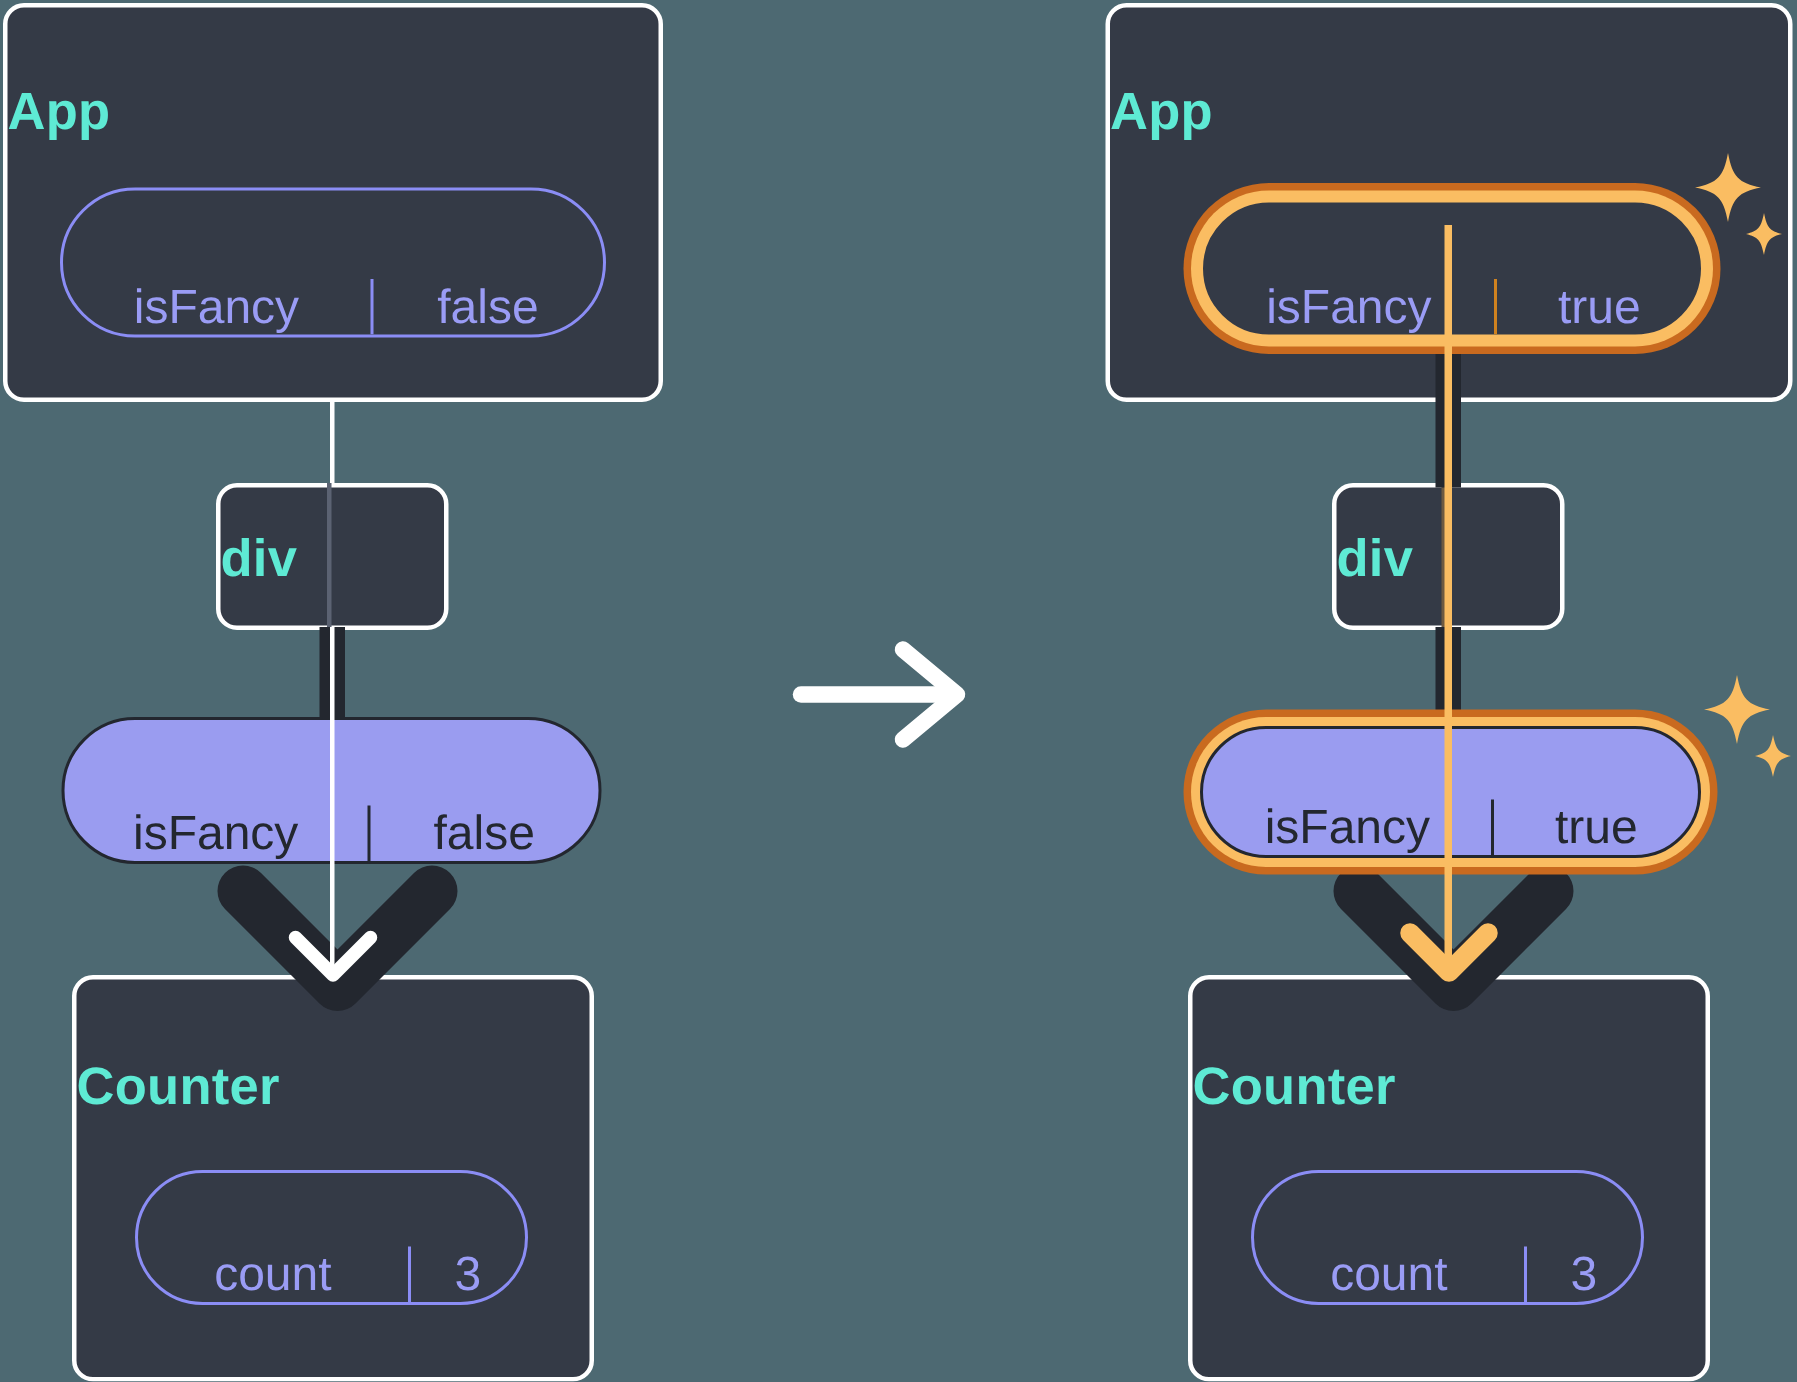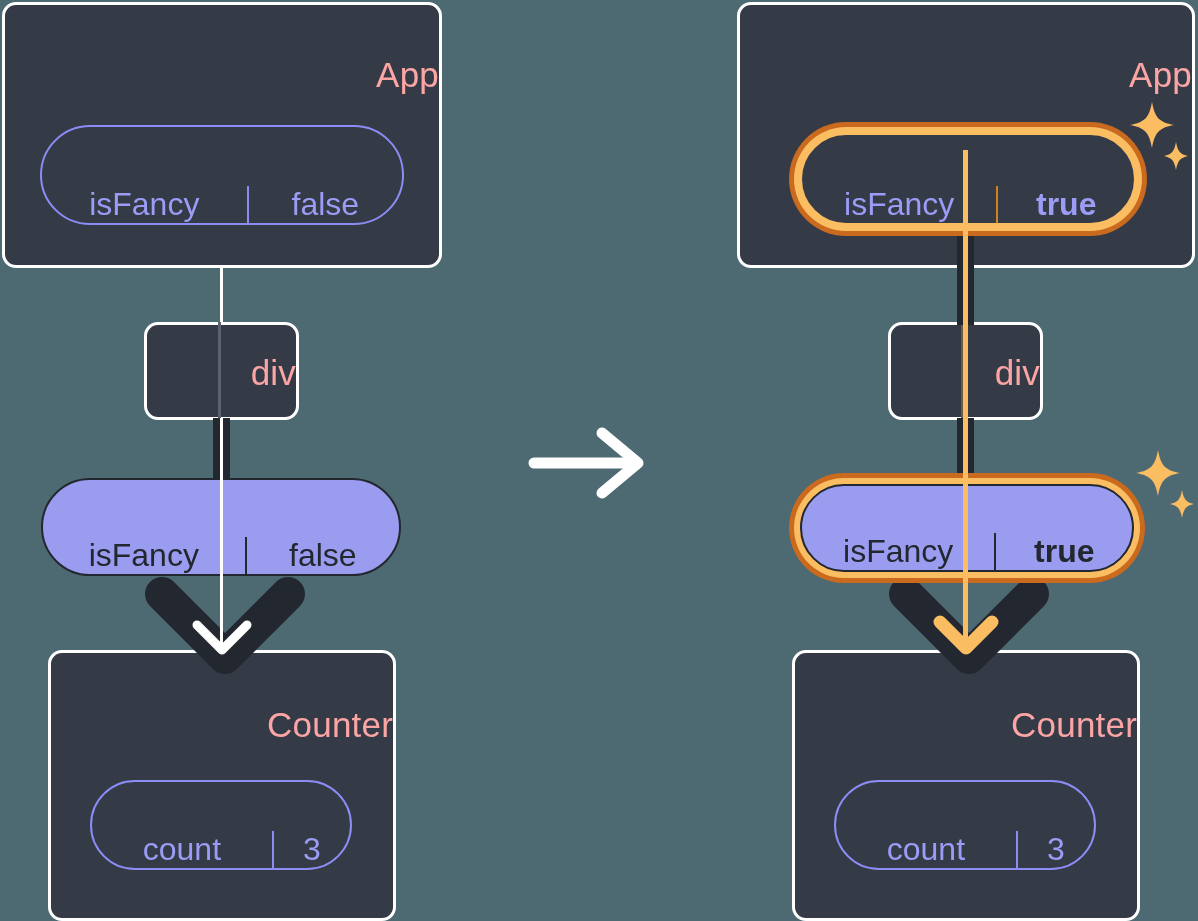--- a/index.html
+++ b/index.html
@@ -17,24 +17,24 @@
     position:absolute;
     background:#343a46;
     border:3px solid #ffffff;
     border-radius:14px;
     box-sizing:border-box;
     z-index:6;
   }
   .comp-title{
     position:absolute;
     left:0;right:0;
-    text-align:right;
-    color:#fca5a5;
+    text-align:left;
+    color:#5eead4;
     font-size:35px;
-    font-weight:400;
+    font-weight:700;
     letter-spacing:.2px;
   }
 
   
   .pill{
     position:absolute;
     box-sizing:border-box;
     display:flex;
     align-items:flex-end;
     border-radius:999px;
@@ -53,21 +53,21 @@
   .pill.outline .cell{color:#9a9cf5;}
   .pill.outline .cell.val{border-left:2px solid #8b8df5;}
 
   .pill.filled{
     border:2px solid #23272f;
     background:#9a9cf0;
   }
   .pill.filled .cell{color:#23272f;}
   .pill.filled .cell.val{border-left:2px solid #23272f;}
 
-  .pill .cell.bold{font-weight:bold;}
+  .pill .cell.bold{font-weight:normal;}
 
   
   .pill.hl{
     box-shadow:
       0 0 0 6px #fabd62,
       0 0 0 11px #c96a1f;
     z-index:12;
   }
   .pill.hl.dark{
     border:2px solid #fabd62;

